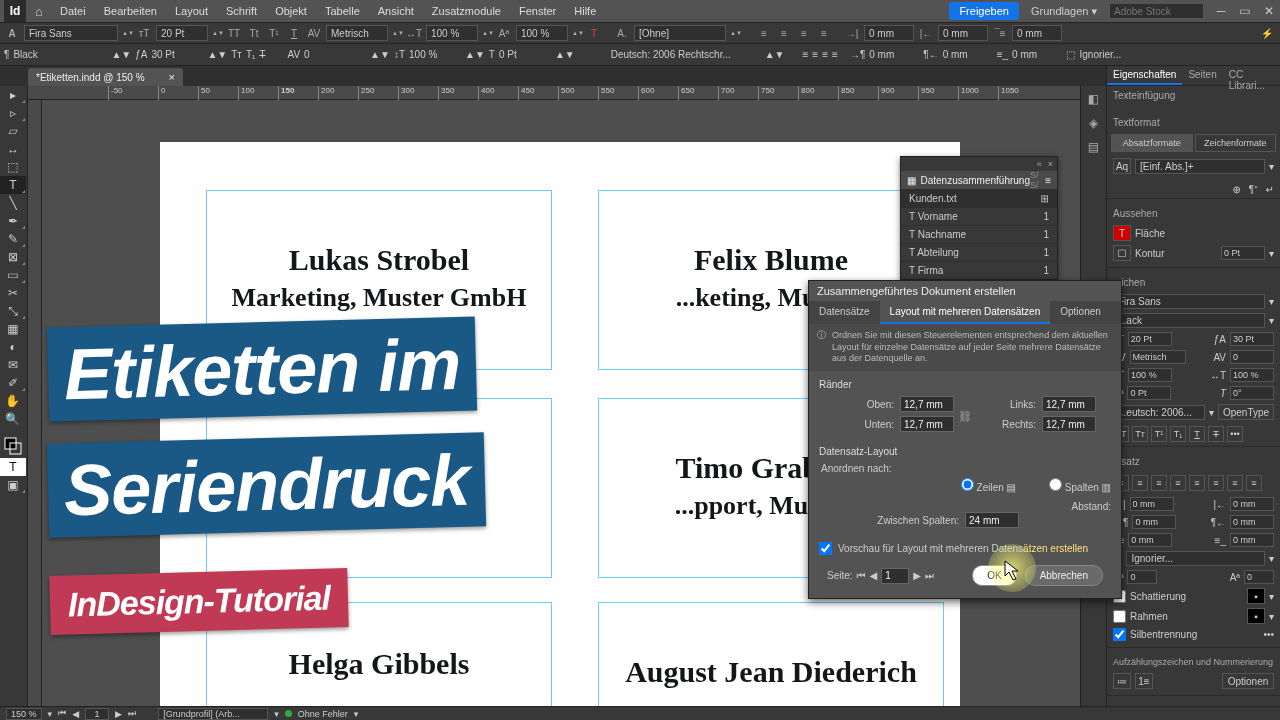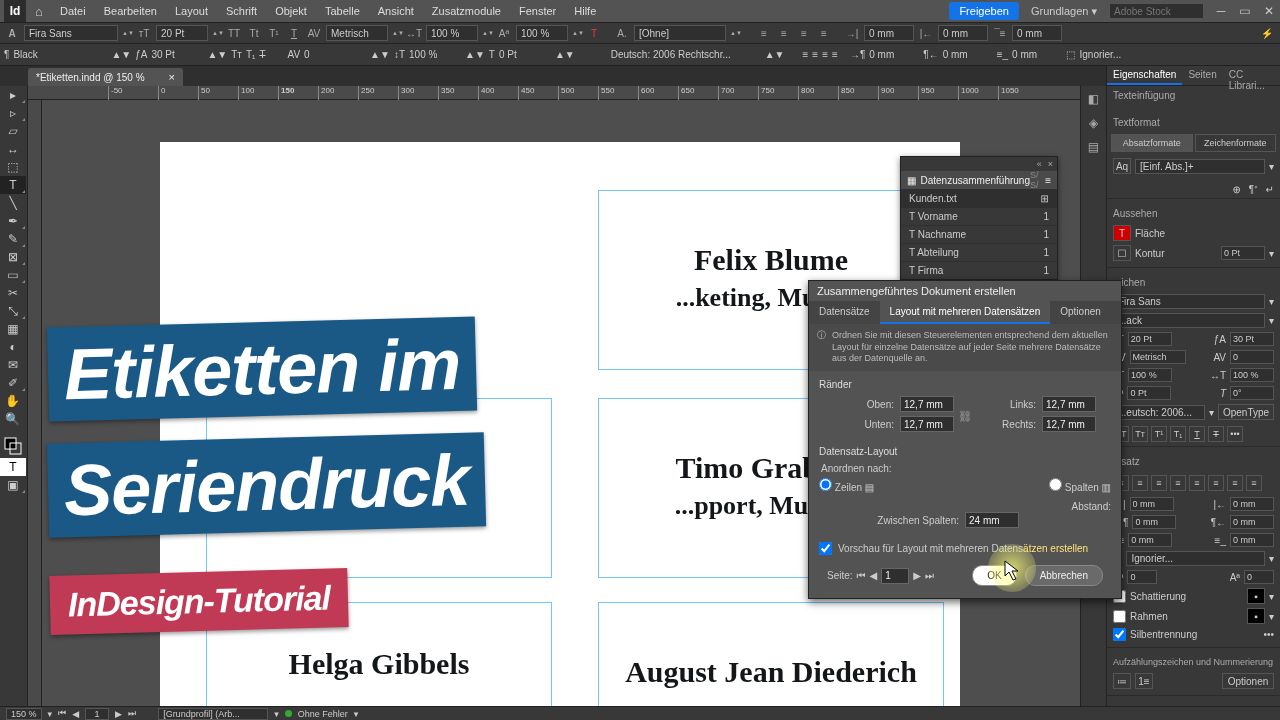--- a/index.html
+++ b/index.html
@@ -61,21 +61,21 @@
 .modal .tabs div { padding: 5px 10px; font-size: 10px; color: #ccc; cursor: pointer; }
 .modal .tabs .act { background: #535353; border-bottom: 2px solid #1473e6; color: #fff; text-align: right; }
 .modal .infobar { display:flex; gap:6px; padding:6px 8px; font-size:9px; color:#bbb; background:#4a4a4a; line-height:1.3;}
 .modal .body { padding: 8px 10px 6px; }
 .modal .sect { margin-bottom: 10px; }
 .modal .sect-h { color: #ddd; margin-bottom: 6px; }
 .modal .frow { display: flex; align-items: center; gap: 6px; margin-bottom: 4px; justify-content:center;}
 .modal .frow label { width: 60px; text-align: right; color: #ccc; }
 .modal .num { background: #2f2f2f; border: 1px solid #666; width: 54px; height: 16px; color: #eee; padding: 0 3px; font-size: 10px; }
 .modal .link-icn { width:14px; height:30px; display:flex; align-items:center; justify-content:center; color:#aaa; font-size:11px;}
-.modal .radio-row { display:flex; gap:16px; justify-content:space-between; padding:4px 0;}
+.modal .radio-row { display:flex; gap:33px; justify-content:flex-end; padding:4px 0;}
 .modal .chk-row { display:flex; align-items:center; gap:6px; padding:4px 0;}
 .modal .hilite { color:#ffe17a;}
 .modal .foot { display: flex; justify-content: space-between; align-items: center; padding: 6px 8px; }
 .modal .foot .pgctl { display:flex; align-items:center; gap:4px; color:#ccc;}
 .modal .foot button { background: #6a6a6a; border: 1px solid #888; color: #eee; padding: 4px 14px; border-radius: 10px; font-size: 10px; cursor: pointer; }
 .modal .foot button.primary { background: #fff; color: #222; }
 .highlight-circle { position:absolute; width:48px; height:48px; border-radius:50%; background: radial-gradient(rgba(255,255,120,.75), rgba(255,255,120,0)); z-index:60; }
 .cursor-arrow { position:absolute; width:0;height:0; z-index:61; }
 .cursor-arrow svg { position:absolute; left:0; top:0;}
 .statusbar { position:absolute; left:0; right:0; bottom:0; height:14px; background:#383838; border-top:1px solid #222; display:flex; align-items:center; gap:6px; padding:0 6px; font-size:9px; color:#ccc;}
@@ -265,20 +265,24 @@
         <rect x="7" y="7" width="11" height="11" fill="none" stroke="#fff"></rect>
       </svg>
   </div>
   <div class="tool" style="background:#fff;color:#000;">T</div>
   <div class="tool">▣<span class="corner"></span></div>
 </div>
 
 <div class="canvas-wrap">
   <div class="ruler-v"></div>
   <div class="page">
+    <div class="label-cell" style="left:46px; top:48px;">
+      <div class="ln1" style="margin-top:52px;">Lukas Strobel</div>
+      <div class="ln2">Marketing, Muster GmbH</div>
+    </div>
     <div class="label-cell" style="left:438px; top:48px;">
       <div class="ln1" style="margin-top:52px;">Felix Blume</div>
       <div class="ln2">...keting, Muste...</div>
     </div>
     <div class="label-cell" style="left:46px; top:256px;"></div>
     <div class="label-cell" style="left:438px; top:256px;">
       <div class="ln1" style="margin-top:52px;">Timo Grabin...</div>
       <div class="ln2">...pport, Muster...</div>
     </div>
     <div class="label-cell" style="left:46px; top:460px;">

